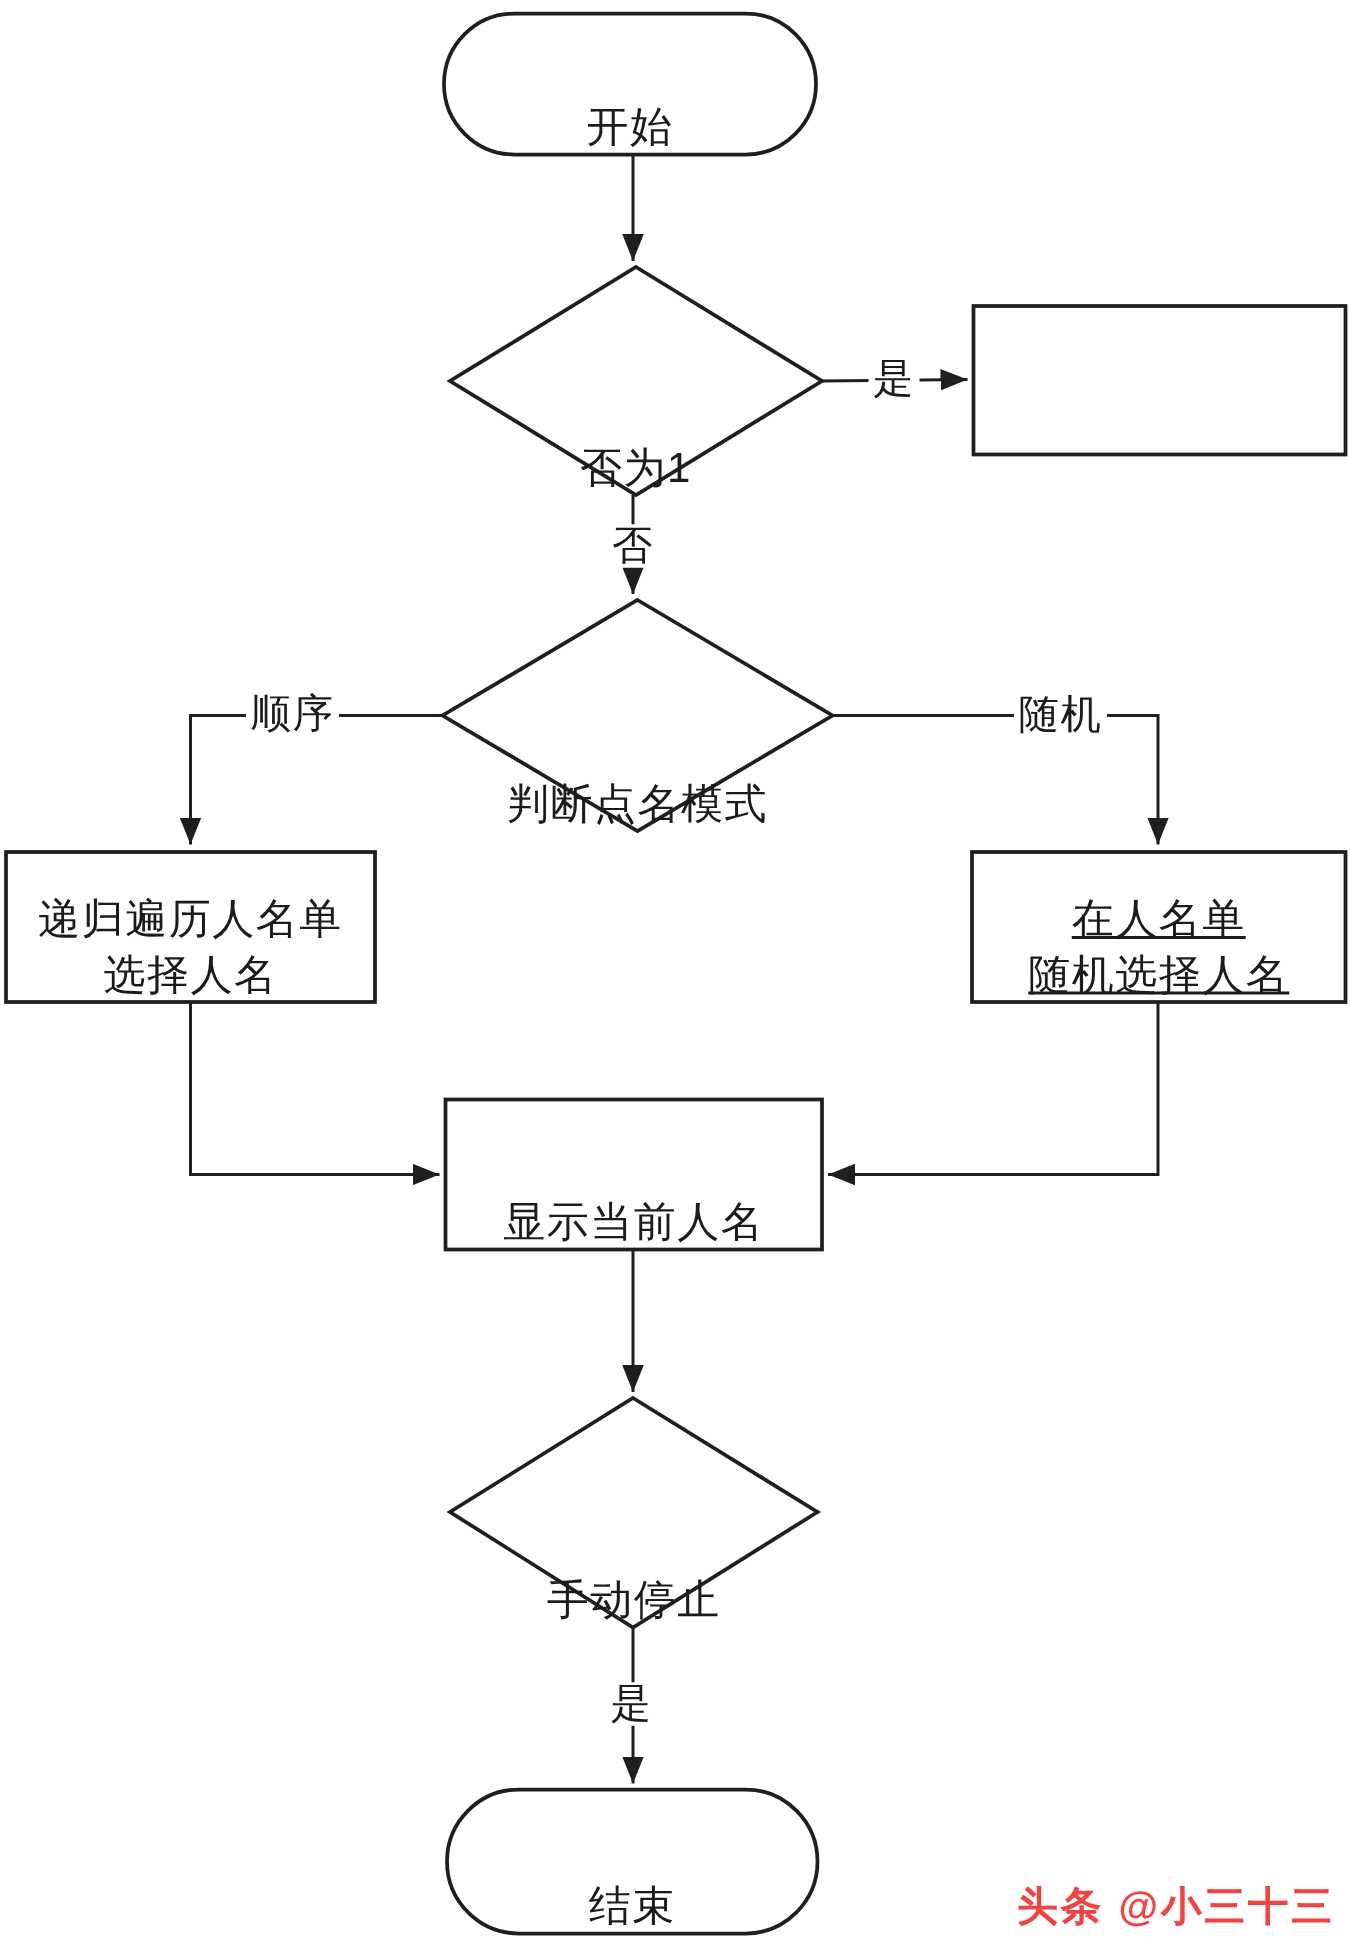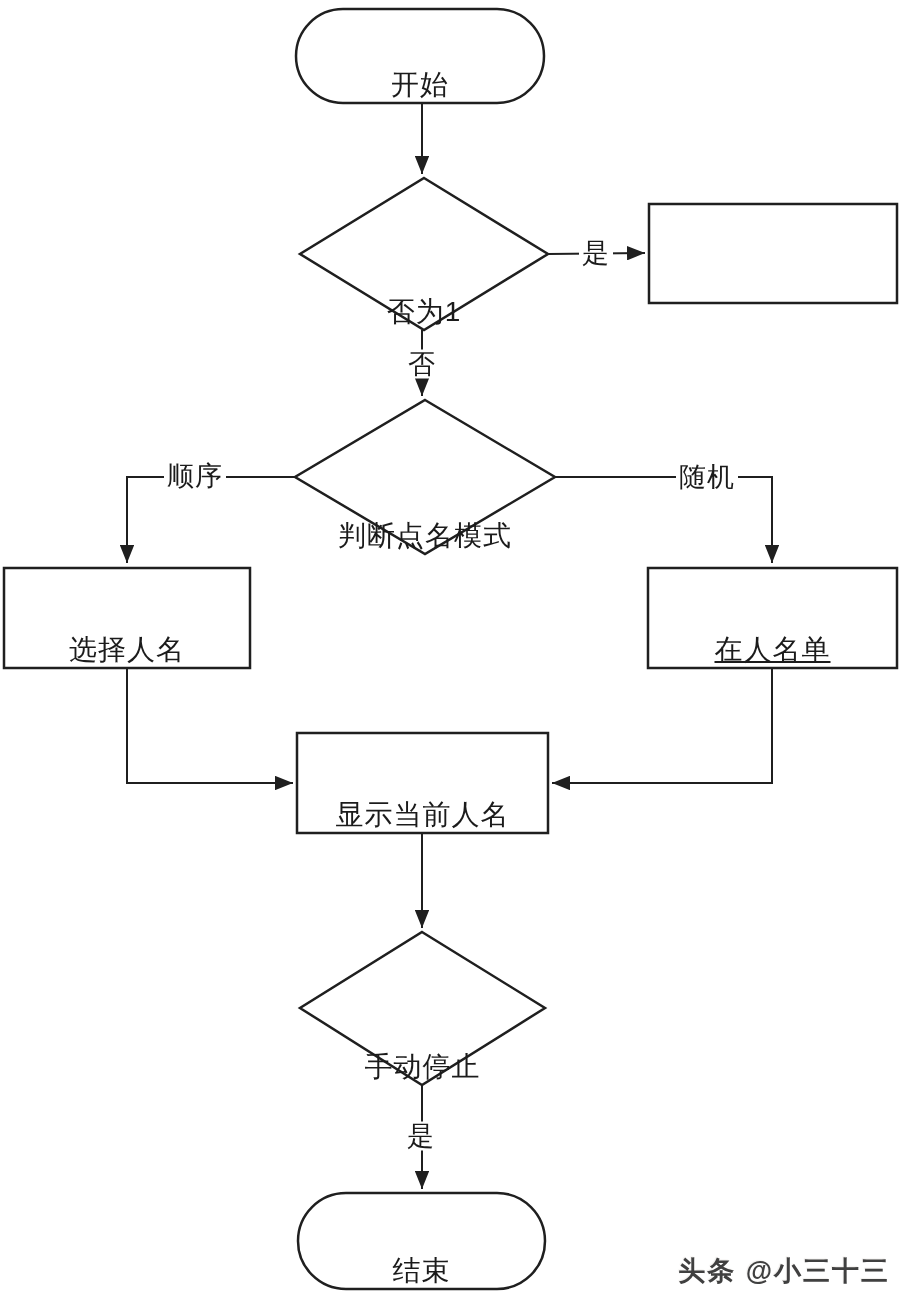--- a/index.html
+++ b/index.html
@@ -44,21 +44,21 @@
     padding: 1px 3px;
     white-space: nowrap;
   }
   .watermark {
     position: absolute;
     right: 10px;
     bottom: 8px;
     font-size: 27px;
     font-weight: bold;
     letter-spacing: 2px;
-    color: #404040;
+    color: #ef4444;
     text-shadow: 2px 2px 1px #ffffff, -1px -1px 1px #f2f0ee;
     white-space: nowrap;
   }
 </style>
 </head>
 <body>
 
 <div id="canvas">
 
   <svg id="wires" width="900" height="1297" viewBox="0 0 900 1297">
@@ -100,25 +100,27 @@
   <div class="node-label" style="left:300px; top:178px; width:248px; height:152px;">
     <span>否为1</span>
   </div>
 
 
   <div class="node-label" style="left:295px; top:400px; width:260px; height:154px;">
     <span>判断点名模式</span>
   </div>
 
   <div class="node-label" style="left:4px; top:568px; width:246px; height:100px;">
+    <span>递归遍历人名单</span>
     <span>选择人名</span>
   </div>
 
   <div class="node-label" style="left:648px; top:568px; width:249px; height:100px;text-decoration:underline;">
     <span>在人名单</span>
+    <span>随机选择人名</span>
   </div>
 
   <div class="node-label" style="left:297px; top:733px; width:251px; height:100px;">
     <span>显示当前人名</span>
   </div>
 
   <div class="node-label" style="left:300px; top:932px; width:245px; height:153px;">
     <span>手动停止</span>
   </div>
 

